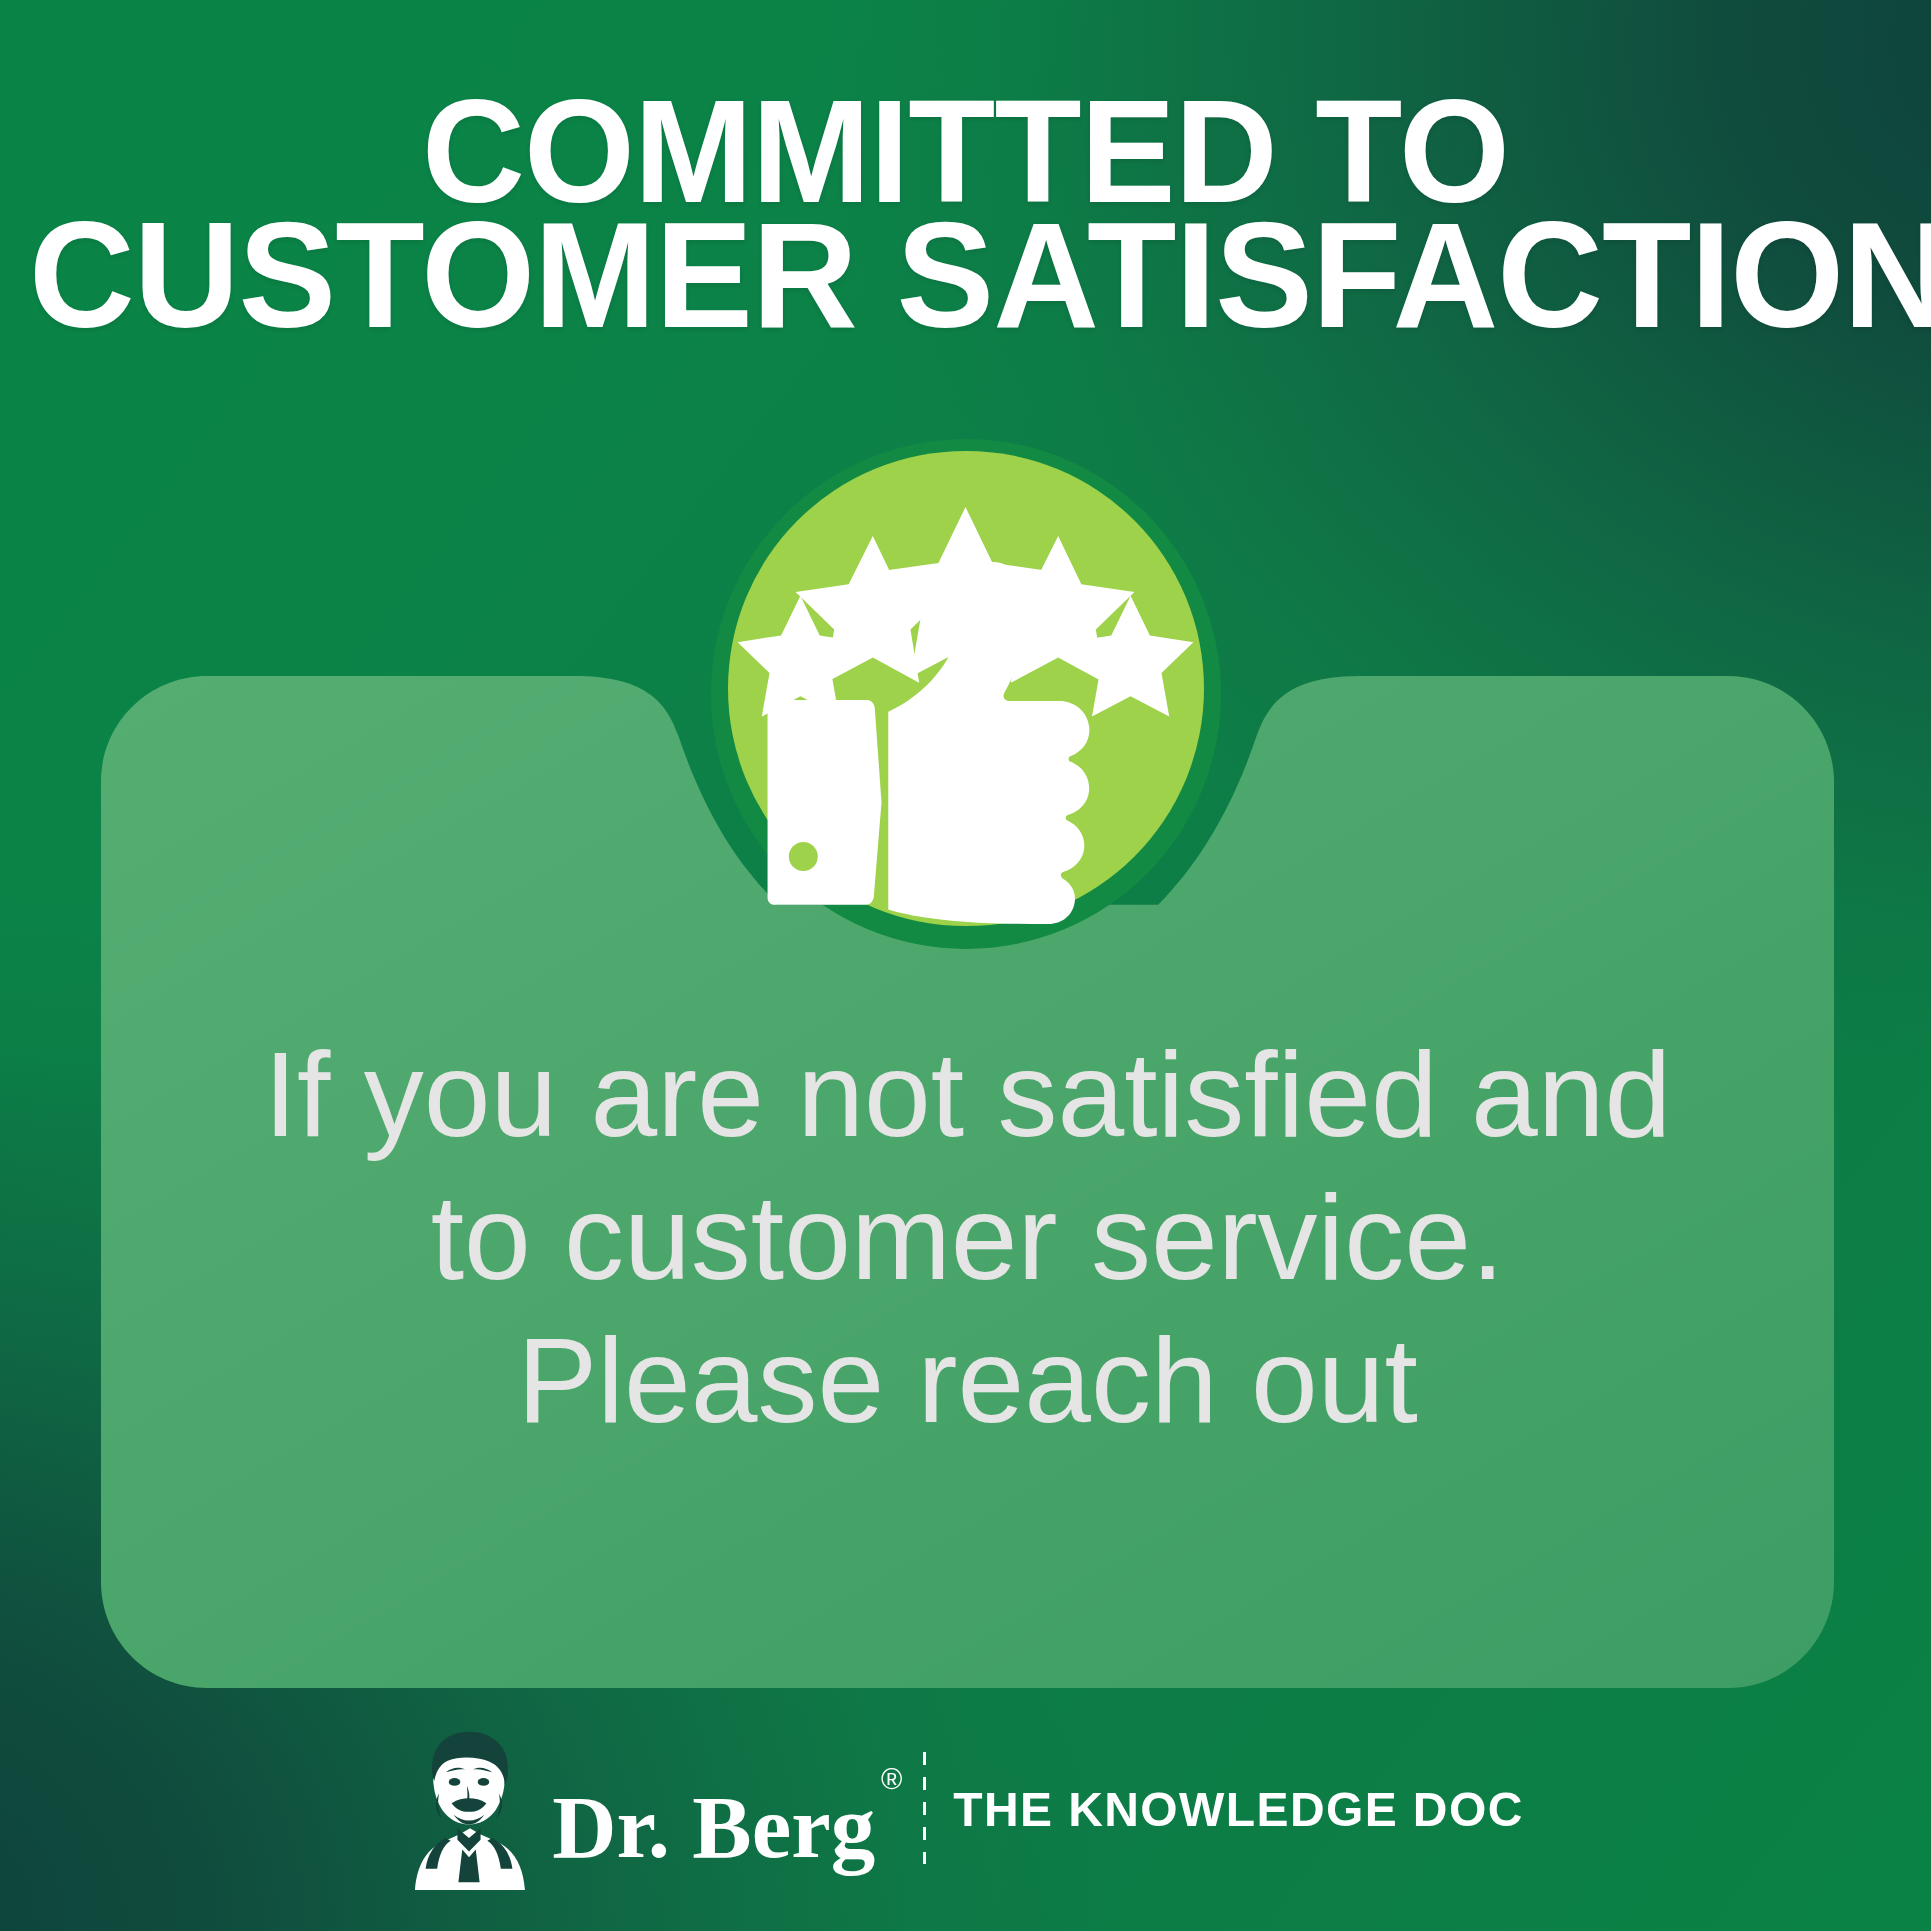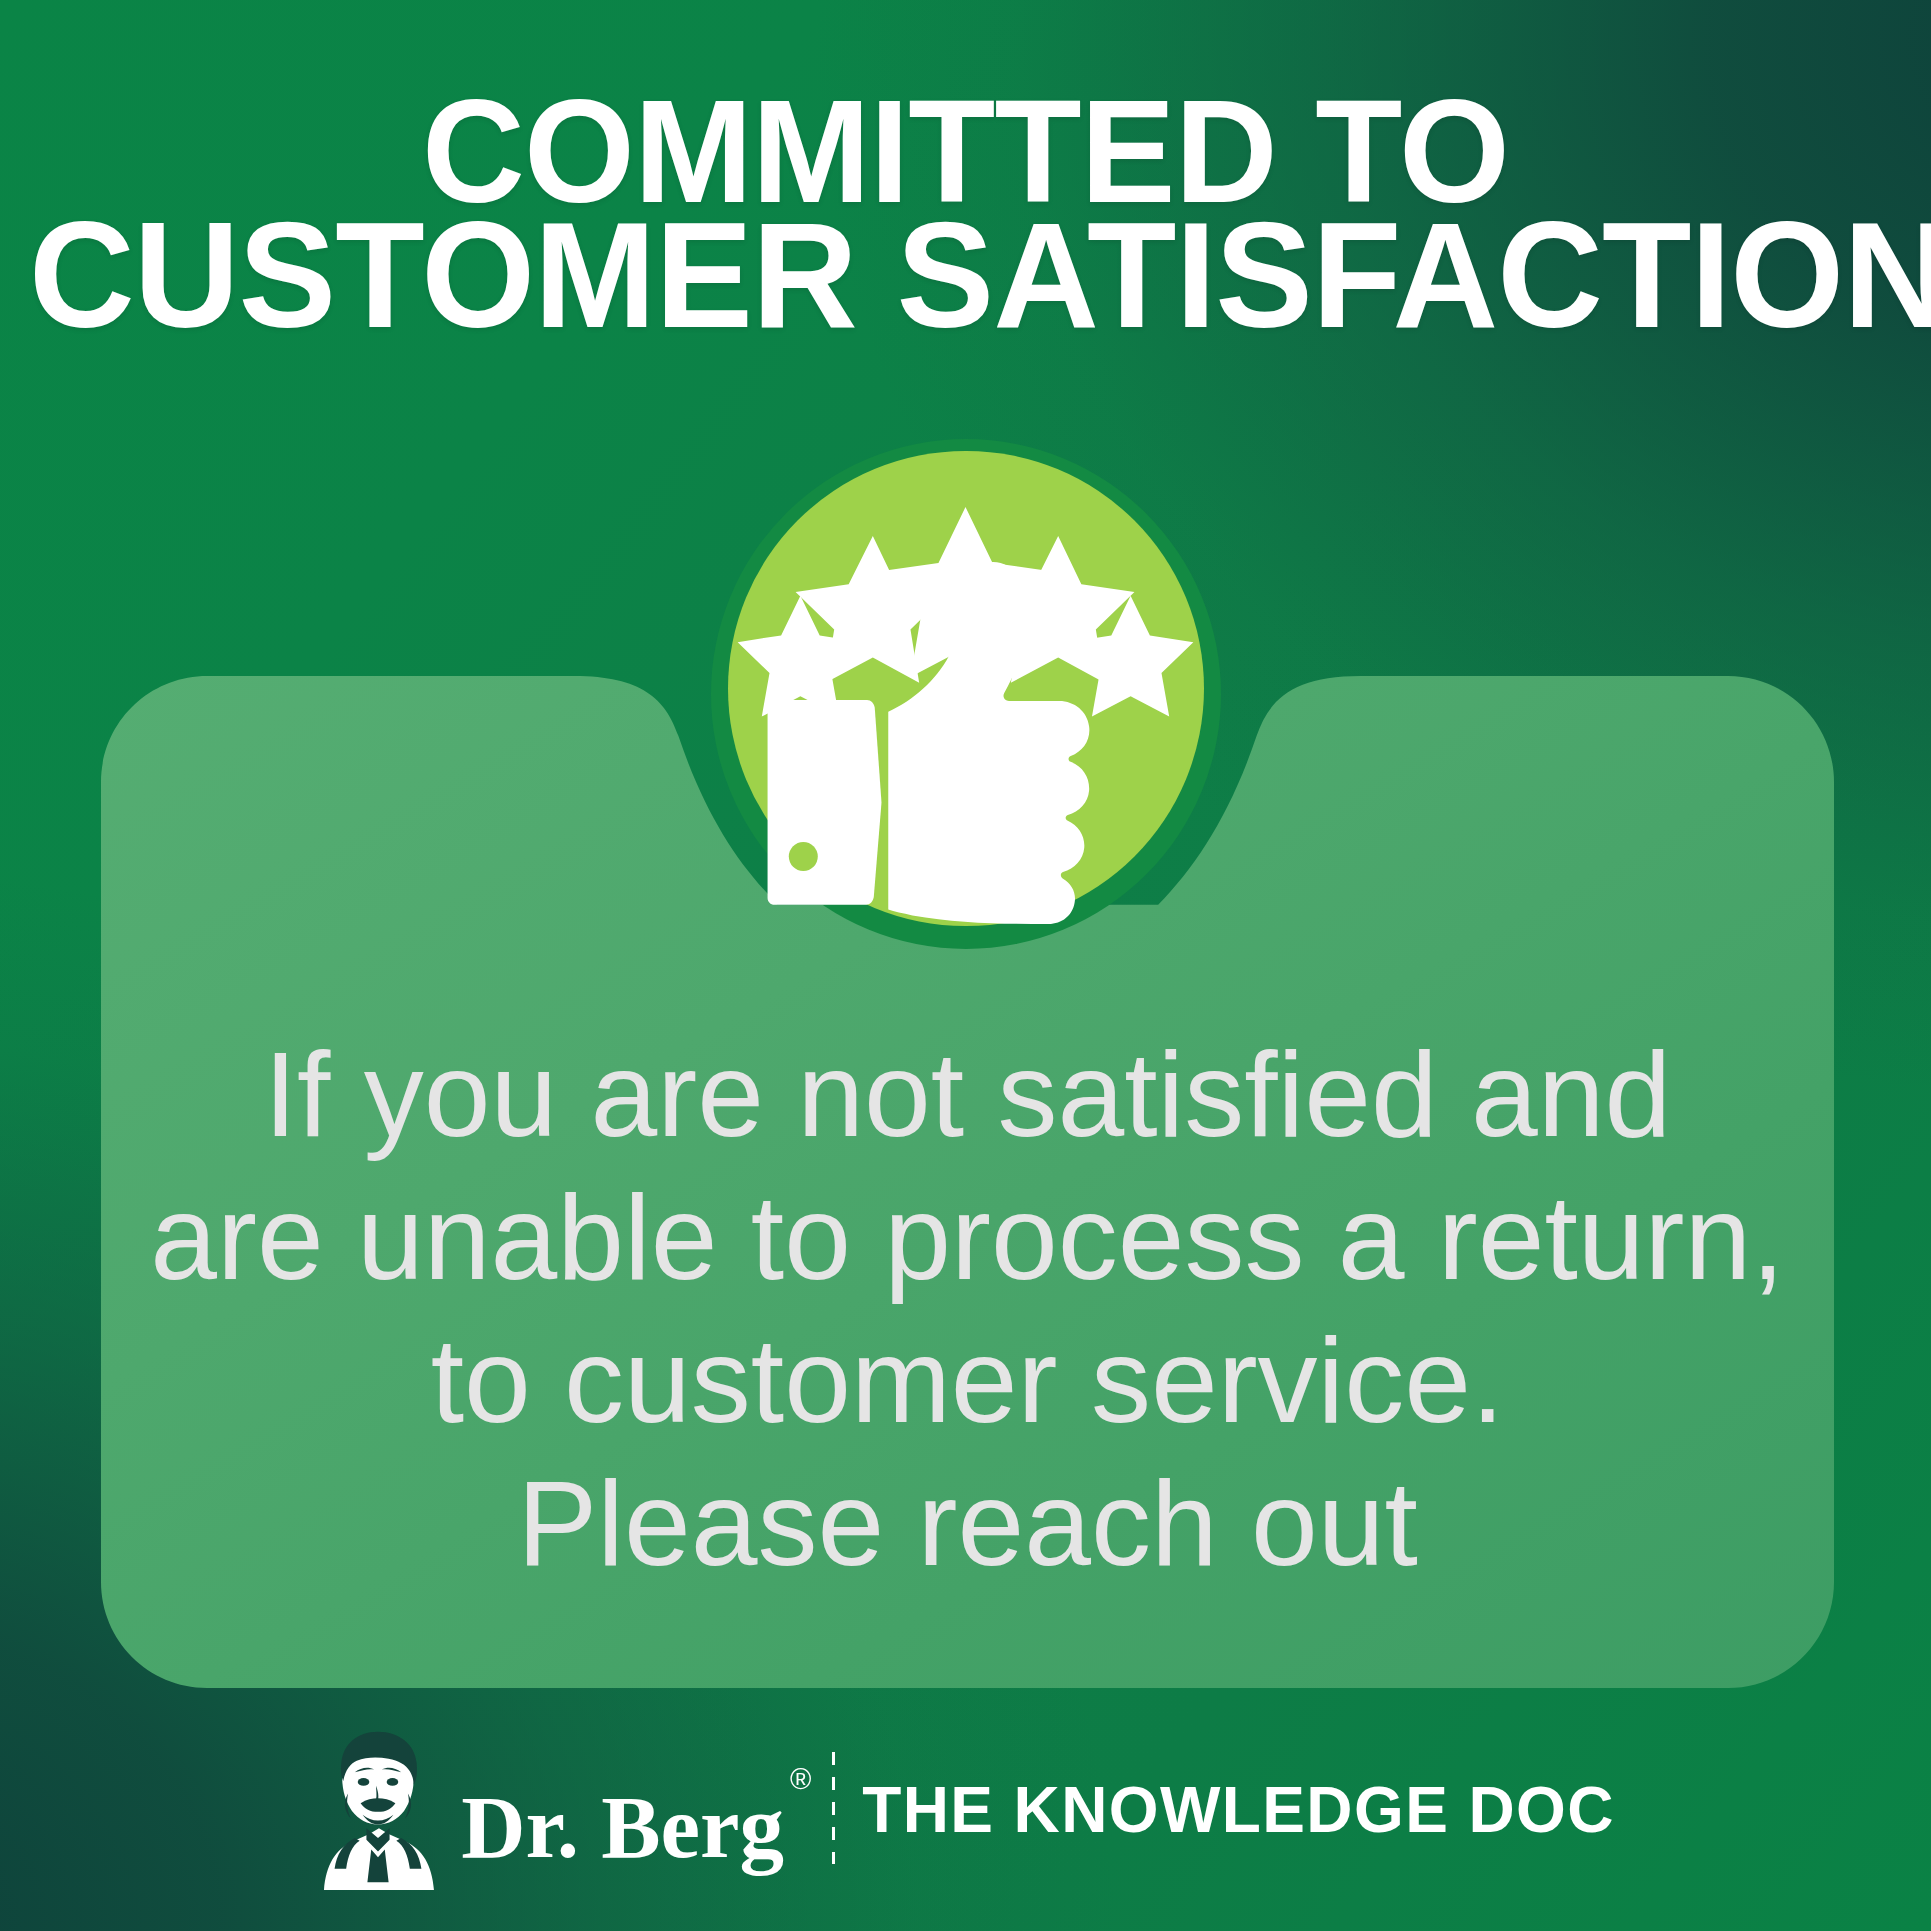--- a/index.html
+++ b/index.html
@@ -140,21 +140,21 @@
     margin:0 27px 0 5.8px;
     background:repeating-linear-gradient(to bottom,
         #ffffff 0px, #ffffff 12.6px,
         rgba(255,255,255,0) 12.6px, rgba(255,255,255,0) 25px);
     flex:0 0 auto;
   }
   #brand-tagline {
     color:#ffffff;
     font-family:"Liberation Sans Narrow","Liberation Sans", sans-serif;
     font-weight:bold;
-    font-size:64px;
+    font-size:48px;
     line-height:48px;
     letter-spacing:1.4px;
     position:relative;
     top:1.9px;
   }
 </style>
 </head>
 <body>
 
 <div id="canvas">
@@ -235,21 +235,20 @@
           c-2 13 -13 22 -27 22
           c-49 0 -95 -1 -141 -9
           c-10 -2 -19 -4 -25 -6
           Z"></path>
       </g>
     </svg>
   </div>
 
   <div id="body-copy">
     <span class="bline">If you are not satisfied and</span>
-    <span class="bline">are unable to process a return,</span>
     <span class="bline">to customer service.</span>
     <span class="bline">Please reach out</span>
   </div>
 
   <div id="footer">
 
     <div id="brand-portrait">
       <svg viewBox="0 0 128 170" aria-hidden="true">
         <g fill="#ffffff">
 

